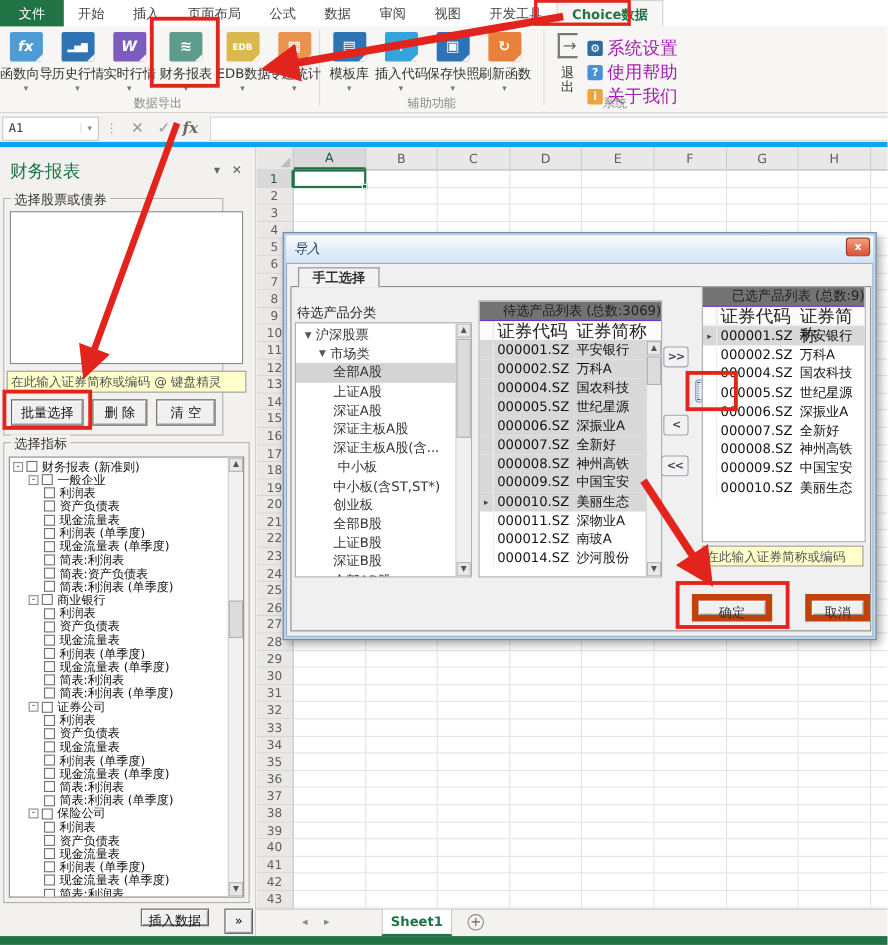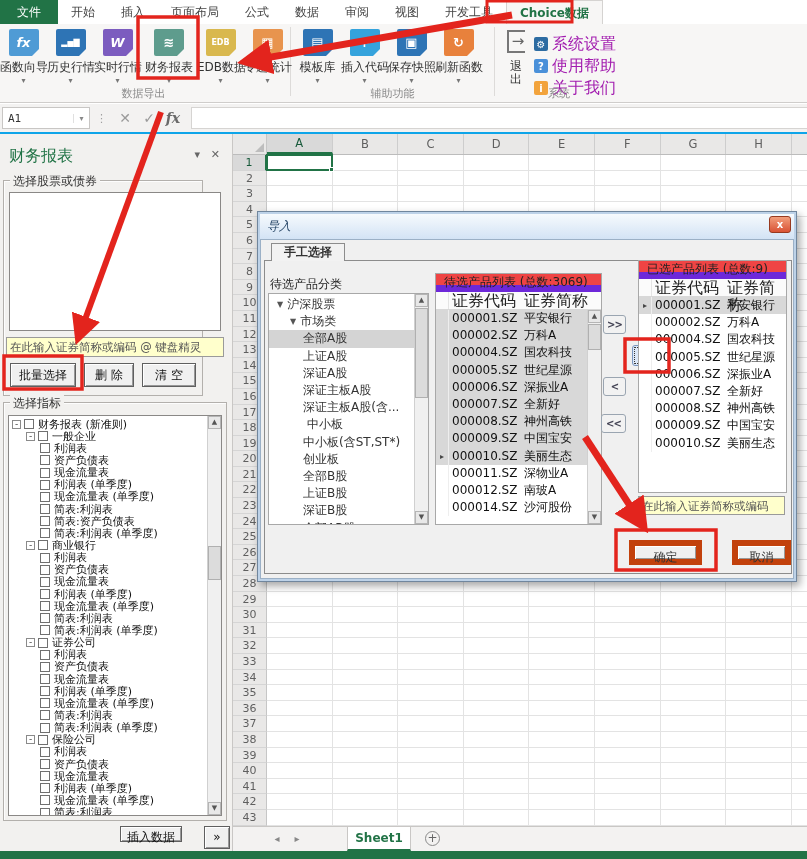--- a/index.html
+++ b/index.html
@@ -35,21 +35,21 @@
   .exit-icon span { border:2px solid #777; border-right:none; padding:0 1px 1px 3px; }
   .exit-lbl { width:16px; margin:2px auto 0; line-height:13px; word-break:break-all; font-size:12px; }
   .sysstack { padding-top:7px; width:78px; }
   .sysitem { display:flex; align-items:center; height:22px; }
   .sysicon { width:14px; height:14px; border-radius:2px; color:#fff; font-size:10px; font-weight:bold;
              display:flex; align-items:center; justify-content:center; margin-right:4px; flex:none; }
   .syslbl { font-size:16px; color:#a21caf; white-space:nowrap; }
 
   
   .fbar { position:absolute; left:0; top:104px; width:807px; height:30px; background:#f3f2f1;
-          border-bottom:2px solid #0ea5e9; display:flex; align-items:center; }
+          border-bottom:5px solid #0ea5e9; display:flex; align-items:center; }
   .namebox { width:88px; height:22px; background:#fff; border:1px solid #c8c6c4; margin-left:2px;
              display:flex; align-items:center; font-size:11px; }
   .namebox .nb-val { flex:1; padding-left:5px; font-family:"DejaVu Sans Mono","Liberation Mono",monospace; }
   .namebox .nb-dd { width:16px; text-align:center; color:#888; font-size:8px; border-left:1px solid #e0e0e0; }
   .fdots { color:#a0a0a0; padding:0 6px; font-size:11px; }
   .fico { width:24px; text-align:center; color:#9a9a9a; font-size:14px; }
   .fico.fx { color:#6a6a6a; font-style:italic; font-weight:bold; font-family:"DejaVu Serif","Liberation Serif",serif; }
   .finput { flex:1; height:22px; background:#fff; border:1px solid #d6d4d2; border-right:none; margin-left:6px; }
 
   
@@ -125,22 +125,22 @@
              border:1px solid #8c8c8c; border-bottom:none; font-weight:bold; font-size:12px;
              text-align:center; line-height:17px; z-index:2; }
   .dlg-page { position:absolute; left:6px; top:48px; width:528px; height:314px; border:1px solid #8c8c8c; }
   .dlg-label { position:absolute; font-size:12px; color:#222; }
   .catlist { position:absolute; left:10px; top:81px; width:161px; height:232px; background:#fff;
              border:1px solid #a8a8a8; overflow:hidden; }
   .crow { display:flex; align-items:center; height:17.2px; font-size:12px; white-space:nowrap; }
   .crow.sel { background:#d4d4d4; }
   .cexp { font-size:8px; color:#555; margin-right:4px; }
   .listbox { position:absolute; background:#fff; border:1px solid #a8a8a8; overflow:hidden; }
-  .listhead { height:18px; background:#ef4444; border-bottom:7px solid #6d28d9; font-size:12px;
-              color:#222; line-height:17px; padding-left:8px; white-space:nowrap; }
+  .listhead { height:18px; background:#737373; border-bottom:1px solid #6d28d9; font-size:12px;
+              color:#222; line-height:17px; padding-left:8px; white-space:nowrap;text-align:right; }
   .listcols { display:flex; height:18px; border-bottom:1px solid #d8d8d8; background:#fbfbfb;
               font-size:16px; color:#222; }
   .listcols .lgut { border-right:1px solid #e4e4e4; }
   .lgut { width:13px; flex:none; font-size:8px; color:#444; text-align:center; line-height:17px; }
   .lcode { width:72px; flex:none; padding-left:3px; line-height:17px; }
   .lname { flex:1; padding-left:3px; line-height:17px; }
   .lrow { display:flex; height:17.2px; font-size:12px; color:#111; }
   .lrow.sel { background:#d8d8d8; }
   .lrow .lgut { border-right:1px solid #eee; }
   .tbtn { position:absolute; background:#f2f2f2; border:1px solid #9aa5b1; border-radius:3px;
@@ -424,21 +424,21 @@
           </div>
         </div>
       <div class="vscroll" style="right:0; top:0; height:399px">
         <div class="varrow" style="top:0">▲</div>
         <div class="vthumb" style="top:130px; height:34px"></div>
         <div class="varrow" style="bottom:0">▼</div>
       </div>
     </div>
   </div>
 
-  <div class="cbtn" style="left:120px; top:692px; width:62px; height:16px; line-height:21px">插入数据</div>
+  <div class="cbtn" style="left:128px; top:692px; width:62px; height:16px; line-height:21px">插入数据</div>
   <div class="cbtn" style="left:204px; top:692px; width:26px; height:23px; line-height:21px">»</div>
 </div>
 
 <div class="grid">
   <div class="colheads" id="colheads">
       <div class="corner"></div>
       <div class="colh sel">A</div>
       <div class="colh">B</div>
       <div class="colh">C</div>
       <div class="colh">D</div>

